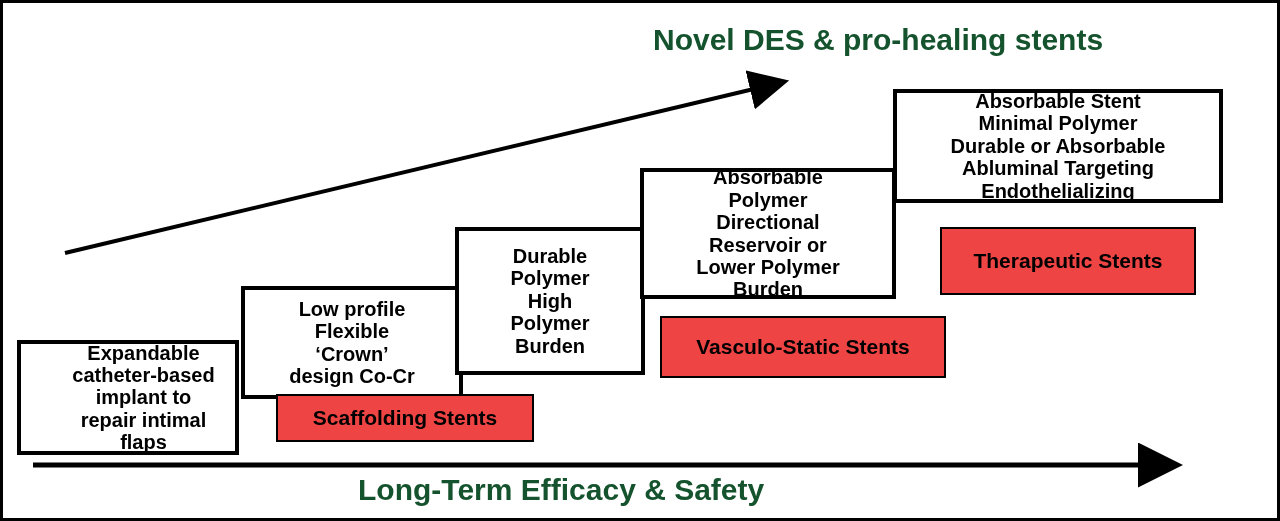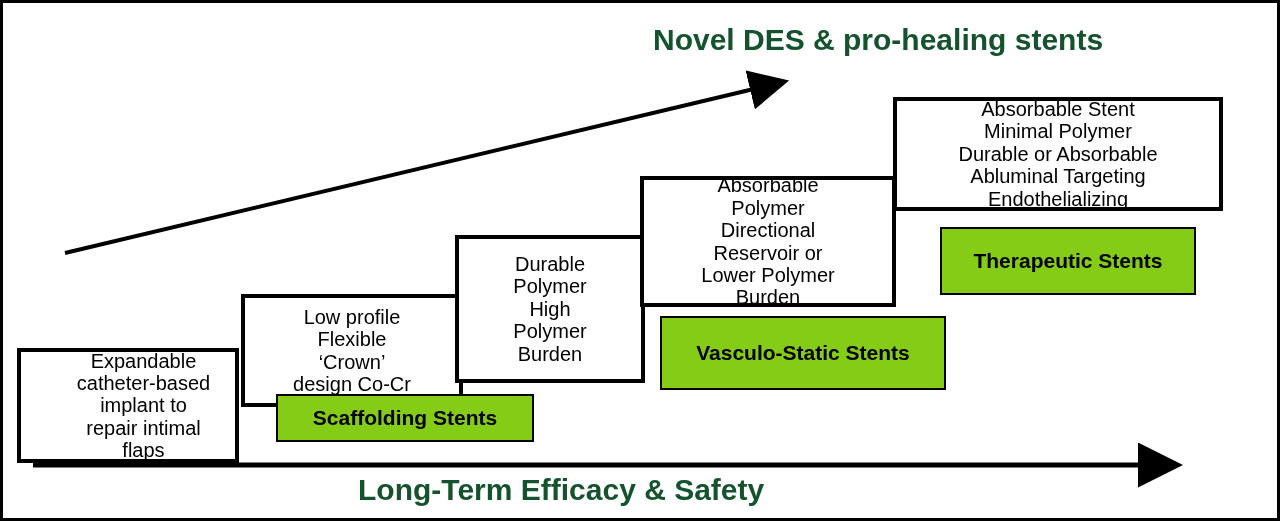--- a/index.html
+++ b/index.html
@@ -19,32 +19,31 @@
   }
   .step-box {
     position: absolute;
     box-sizing: border-box;
     border: 4px solid #000000;
     background: #ffffff;
     display: flex;
     align-items: center;
     justify-content: center;
     text-align: center;
-    font-weight: normal;
+    font-weight: bold;
     color: #000000;
     line-height: 1.12;
     padding: 4px 6px;
     white-space: pre-line;
-    margin-top: 8px;
   }
   .cat-box {
     position: absolute;
     box-sizing: border-box;
     border: 2px solid #000000;
-    background: #84cc16;
+    background: #ef4444;
     display: flex;
     align-items: center;
     justify-content: center;
     text-align: right;
     font-weight: bold;
     color: #000000;
     line-height: 1.1;
     padding: 2px 6px;
     white-space: pre-line;
   }
@@ -108,19 +107,19 @@
 Burden</div>
 
   <div class="step-box" style="left:890px; top:86px; width:330px; height:114px; font-size:20px;">Absorbable Stent
 Minimal Polymer
 Durable or Absorbable
 Abluminal Targeting
 Endothelializing</div>
 
   <div class="cat-box" style="left:273px; top:391px; width:258px; height:48px; font-size:21px;">Scaffolding Stents</div>
 
-  <div class="cat-box" style="left:657px; top:313px; width:286px; height:74px; font-size:21px;">Vasculo-Static Stents</div>
+  <div class="cat-box" style="left:657px; top:313px; width:286px; height:62px; font-size:21px;">Vasculo-Static Stents</div>
 
   <div class="cat-box" style="left:937px; top:224px; width:256px; height:68px; font-size:21px;">Therapeutic Stents</div>
 
   <div class="title-text" style="left:355px; top:470px; font-size:30px;">Long-Term Efficacy &amp; Safety</div>
 
 </div>
 
 </body></html>

